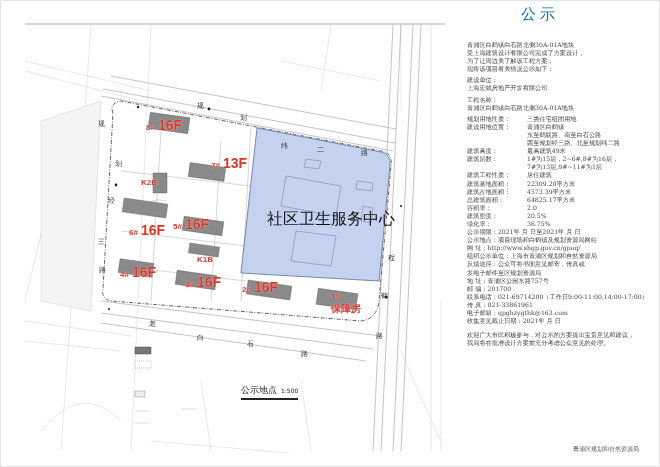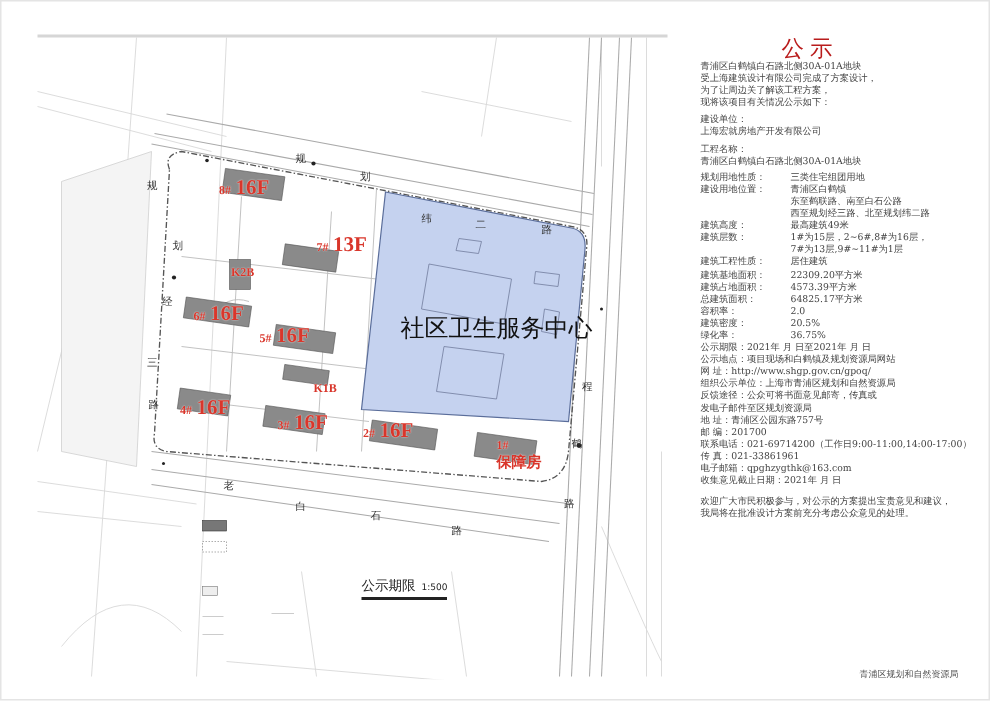--- a/index.html
+++ b/index.html
@@ -1,26 +1,26 @@
 <!DOCTYPE html>
 <html><head>
 <meta charset="utf-8">
 <style>
   html,body{margin:0;padding:0;background:#fff;}
   body{width:660px;height:467px;position:relative;overflow:hidden;font-family:"DejaVu Sans",sans-serif;}
   .frame{position:absolute;left:0;top:0;width:658px;height:465px;border:1px solid #e4e4e4;background:#fff;}
   .map{position:absolute;left:22px;top:22px;width:430px;height:430px;overflow:hidden;}
   .topline{position:absolute;left:24px;top:22px;width:420px;height:2px;background:#d6d6d6;}
-  .title{position:absolute;left:520px;top:22px;font-size:15px;color:#b91c1c;letter-spacing:4px;}
+  .title{position:absolute;left:520px;top:4px;font-size:15px;color:#0369a1;letter-spacing:4px;}
   .notice{position:absolute;left:466px;top:40px;width:190px;font-family:"DejaVu Serif",serif;font-size:6.2px;line-height:8.1px;color:#444;}
   .notice .row{display:flex;white-space:nowrap;}
   .notice .k{width:60px;flex:none;}
   .notice .gap{height:3px;}
   .footer-org{position:absolute;left:572px;top:444px;font-size:6px;color:#555;font-family:"DejaVu Serif",serif;}
-  .bldg-label{position:absolute;color:#d9362b;font-weight:bold;font-family:Liberation Serif, serif;white-space:nowrap;text-shadow:0 0 1px #fff;}
+  .bldg-label{position:absolute;color:#d9362b;font-weight:bold;font-family:Liberation Sans, sans-serif;white-space:nowrap;text-shadow:0 0 1px #fff;}
   .bldg-label .num{font-size:8px;}
   .bldg-label .fl{font-size:14px;margin-left:3px;}
   .center-label{position:absolute;left:266px;top:208px;font-size:16px;font-weight:normal;color:#111;}
   .road-char{position:absolute;font-size:7px;color:#333;font-family:"DejaVu Serif",serif;}
   .plan-title{position:absolute;left:240px;top:383px;font-size:9px;color:#222;border-bottom:2px solid #222;padding-bottom:1px;}
   .plan-title .sc{font-size:6px;margin-left:4px;}
 </style>
 </head>
 <body>
 
@@ -138,35 +138,35 @@
   <span class="road-char" style="left:148px;top:318px">老</span>
   <span class="road-char" style="left:196px;top:332px">白</span>
   <span class="road-char" style="left:246px;top:338px">石</span>
   <span class="road-char" style="left:300px;top:348px">路</span>
   <span class="road-char" style="left:380px;top:290px">鹤</span>
   <span class="road-char" style="left:375px;top:330px">路</span>
   <span class="road-char" style="left:387px;top:252px">程</span>
 
   <div class="bldg-label" style="left:145px;top:115px"><span class="num">8#</span><span class="fl">16F</span></div>
   <div class="bldg-label" style="left:210px;top:153px"><span class="num">7#</span><span class="fl">13F</span></div>
-  <div class="bldg-label" style="left:153px;top:170px"><span class="num">K2B</span></div>
-  <div class="bldg-label" style="left:128px;top:199px"><span class="num">6#</span><span class="fl">16F</span></div>
+  <div class="bldg-label" style="left:140px;top:170px"><span class="num">K2B</span></div>
+  <div class="bldg-label" style="left:128px;top:220px"><span class="num">6#</span><span class="fl">16F</span></div>
   <div class="bldg-label" style="left:172px;top:214px"><span class="num">5#</span><span class="fl">16F</span></div>
-  <div class="bldg-label" style="left:208px;top:247px"><span class="num">K1B</span></div>
+  <div class="bldg-label" style="left:196px;top:247px"><span class="num">K1B</span></div>
   <div class="bldg-label" style="left:119px;top:262px"><span class="num">4#</span><span class="fl">16F</span></div>
   <div class="bldg-label" style="left:184px;top:272px"><span class="num">3#</span><span class="fl">16F</span></div>
   <div class="bldg-label" style="left:241px;top:277px"><span class="num">2#</span><span class="fl">16F</span></div>
   <div class="bldg-label" style="left:330px;top:290px;line-height:12px">
       <div class="num">1#</div>
       <div style="font-size:10px">保障房</div>
     </div>
 
   <div class="center-label">社区卫生服务中心</div>
 
-  <div class="plan-title"><span>公示期限</span><span class="sc">1:500</span></div>
+  <div class="plan-title"><span>公示地点</span><span class="sc">1:500</span></div>
 
   <div class="title">公示</div>
 
   <div class="notice">
     <div>青浦区白鹤镇白石路北侧30A-01A地块</div>
     <div>受上海建筑设计有限公司完成了方案设计，</div>
     <div>为了让周边关了解该工程方案，</div>
     <div>现将该项目有关情况公示如下：</div>
     <div class="gap"></div>
     <div class="row">

